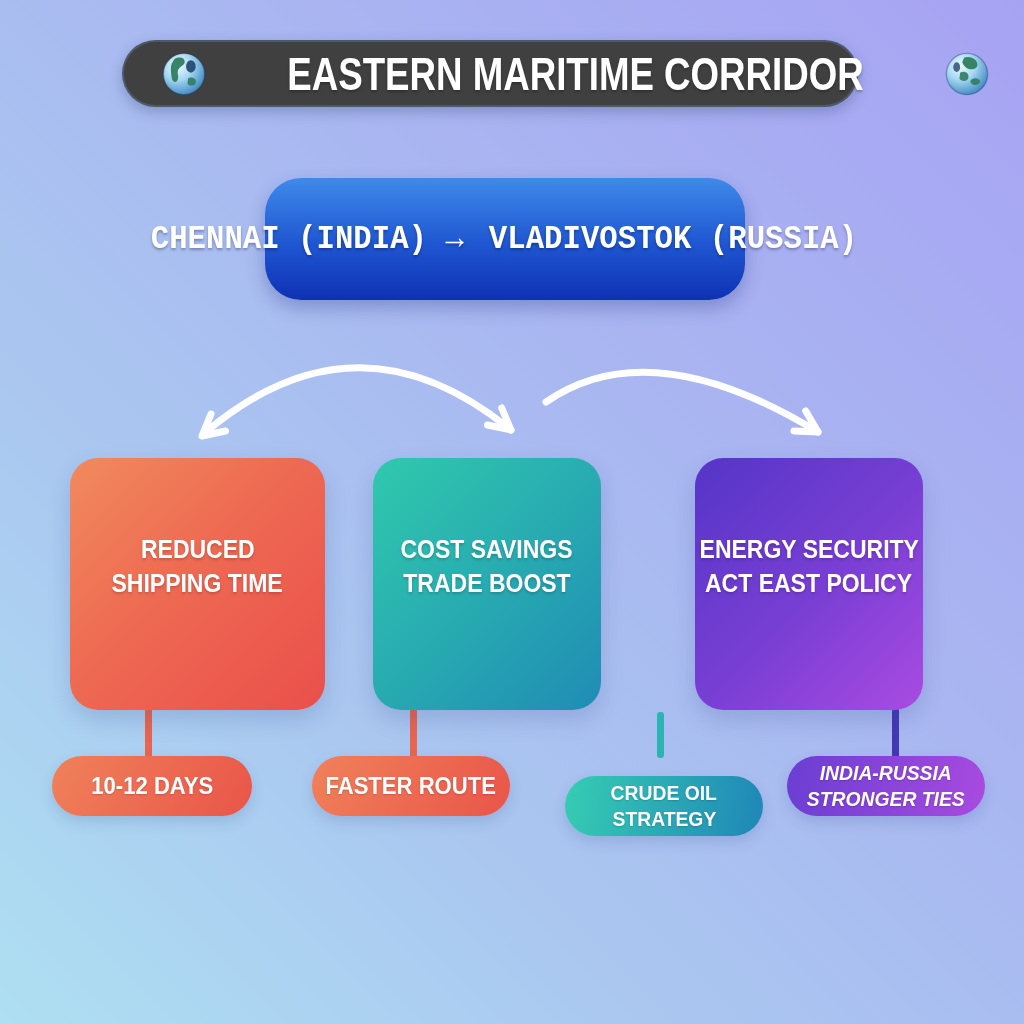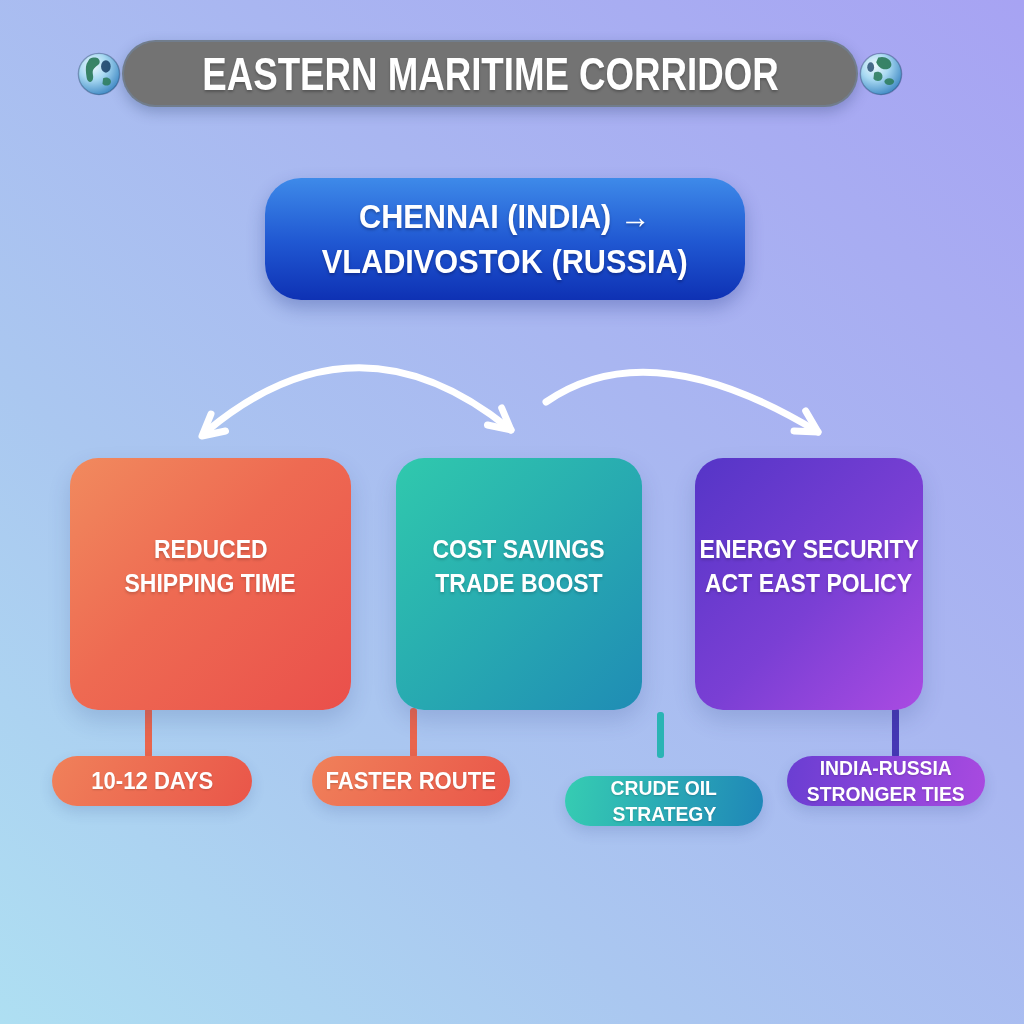--- a/index.html
+++ b/index.html
@@ -6,87 +6,88 @@
   body{
     width:1024px;height:1024px;position:relative;overflow:hidden;
     font-family:"Liberation Sans",sans-serif;
     background:linear-gradient(225deg,#a7a3f3 0%,#a9b6f1 38%,#aac7f0 68%,#aedff2 100%);
   }
   .abs{position:absolute;}
 
   
   .header-pill{
     left:122px;top:40px;width:736px;height:67px;border-radius:34px;
-    background:#737373;border:2px solid rgba(110,150,200,.30);
-    box-sizing:border-box;display:flex;align-items:center;justify-content:center;
+    background:#404040;border:2px solid rgba(110,150,200,.30);
+    box-sizing:border-box;display:flex;align-items:center;justify-content:space-between;
     box-shadow:0 5px 14px rgba(25,45,90,.28);
   }
   .header-pill h1{
     margin:0;flex:1;text-align:center;color:#ffffff;
     font-size:47px;font-weight:700;letter-spacing:0px;line-height:1;
     transform:scaleX(.78);white-space:nowrap;
     text-shadow:0 2px 3px rgba(0,0,0,.25);
   }
   .globe{width:44px;height:44px;flex:0 0 44px;display:block;}
   .globe.left{margin-left:38px;}
   .globe.right{margin-right:38px;}
 
   
   .route-box{
     left:265px;top:178px;width:480px;height:122px;border-radius:36px;
     background:linear-gradient(180deg,#3e8ae9 0%,#2058d2 52%,#0e31b4 100%);
-    display:flex;flex-direction:column;align-items:center;justify-content:center;
+    display:flex;flex-direction:row;align-items:center;justify-content:center;
     box-shadow:0 8px 18px rgba(25,45,130,.30);
+    font-family:Liberation Mono, monospace;
   }
   .route-box .line{
     color:#fff;font-size:33px;font-weight:700;line-height:45px;white-space:nowrap;
     transform:scaleX(.93);text-shadow:0 2px 3px rgba(0,0,40,.30);
   }
 
   
   svg.arrows{left:0;top:0;width:1024px;height:1024px;pointer-events:none;}
 
   
   .card{
     top:458px;height:252px;border-radius:28px;
     display:flex;flex-direction:column;align-items:center;justify-content:center;
     padding-bottom:36px;box-sizing:border-box;
     box-shadow:0 10px 22px rgba(40,60,130,.18);
   }
   .card .line{
     color:#fff;font-size:25px;font-weight:700;line-height:34px;white-space:nowrap;
     transform:scaleX(.92);text-shadow:0 2px 3px rgba(0,0,0,.18);
   }
-  .card.orange{left:70px;width:281px;background:linear-gradient(135deg,#f18a5e 0%,#ee6a52 45%,#ea4f4b 100%);justify-content:center;}
-  .card.teal{left:396px;width:246px;background:linear-gradient(135deg,#30c9ad 0%,#27a8b1 55%,#1f8cb5 100%);}
+  .card.orange{left:70px;width:255px;background:linear-gradient(135deg,#f18a5e 0%,#ee6a52 45%,#ea4f4b 100%);justify-content:center;}
+  .card.teal{left:373px;width:228px;background:linear-gradient(135deg,#30c9ad 0%,#27a8b1 55%,#1f8cb5 100%);}
   .card.purple{left:695px;width:228px;background:linear-gradient(135deg,#5535c7 0%,#7a3fd4 55%,#aa4be2 100%);}
 
   
   .connector{width:7px;top:708px;height:50px;border-radius:3px;}
   .connector.c1{left:145px;background:#e9654d;}
   .connector.c2{left:410px;background:#e9654d;}
   .connector.c3{left:657px;top:712px;height:46px;background:#2ab4b4;}
   .connector.c4{left:892px;background:#4538b4;}
 
   
   .tag{
-    top:756px;height:50px;border-radius:32px;
+    top:756px;height:60px;border-radius:32px;
     display:flex;flex-direction:column;align-items:center;justify-content:center;
     box-shadow:0 6px 14px rgba(40,60,130,.16);
   }
   .tag .line{
     color:#fff;font-weight:700;white-space:nowrap;transform:scaleX(.92);
     text-shadow:0 1px 2px rgba(0,0,0,.18);
   }
   .tag.single .line{font-size:24px;line-height:26px;}
   .tag.double .line{font-size:21px;line-height:26px;}
   .tag.t1{left:52px;width:200px;background:linear-gradient(120deg,#f0815a,#e95549);}
   .tag.t2{left:312px;width:198px;background:linear-gradient(120deg,#f0815a,#e95549);}
   .tag.t3{left:565px;width:198px;background:linear-gradient(100deg,#36cdb2,#1f86b8);margin-top:20px;}
-  .tag.t4{left:787px;width:198px;background:linear-gradient(100deg,#6a3ed2,#a94ae0);}
+  .tag.t4{left:787px;width:198px;background:linear-gradient(100deg,#6a3ed2,#a94ae0);font-style:italic;}
 </style>
 </head>
 <body>
 
 <div class="abs header-pill">
   <svg class="globe left" viewBox="0 0 64 64">
     <defs>
       <radialGradient id="ocean1" cx="35%" cy="30%" r="75%">
         <stop offset="0%" stop-color="#eef9fe"></stop>
         <stop offset="45%" stop-color="#a8d9f2"></stop>

